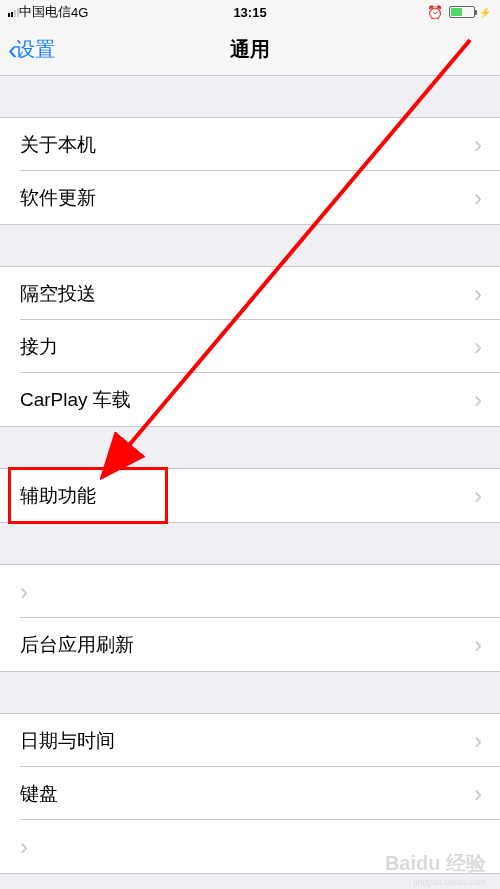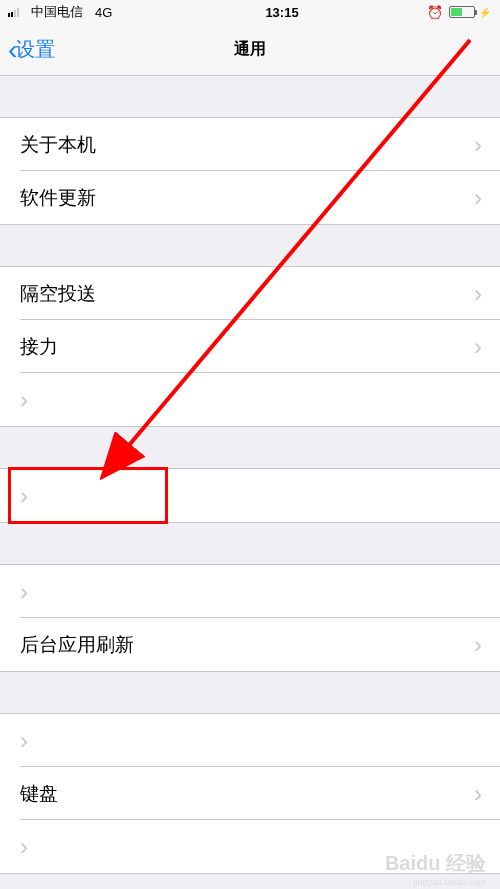--- a/index.html
+++ b/index.html
@@ -21,21 +21,21 @@
       display: flex;
       align-items: center;
       justify-content: space-between;
       padding: 0 8px;
       font-size: 13px;
       color: #000;
     }
     .status-left {
       display: flex;
       align-items: center;
-      gap: 12px;
+      gap: 0;
     }
     .signal-bars {
       display: flex;
       align-items: flex-end;
       gap: 1px;
       height: 10px;
     }
     .signal-bars span {
       width: 2px;
       background: #ccc;
@@ -43,21 +43,20 @@
     }
     .signal-bars span:nth-child(1) { height: 4px; background: #000; }
     .signal-bars span:nth-child(2) { height: 5px; background: #000; }
     .signal-bars span:nth-child(3) { height: 7px; background: #ccc; }
     .signal-bars span:nth-child(4) { height: 9px; background: #ccc; }
     .status-center {
       position: absolute;
       left: 50%;
       transform: translateX(-50%);
       font-weight: 600;
-      margin-left: 32px;
     }
     .status-right {
       display: flex;
       align-items: center;
       gap: 5px;
     }
     .battery {
       width: 26px;
       height: 12px;
       border: 1px solid #666;
@@ -102,21 +101,21 @@
     .back-chevron {
       font-size: 28px;
       line-height: 1;
       font-weight: 300;
       margin-right: -2px;
     }
     .nav-title {
       position: absolute;
       left: 50%;
       transform: translateX(-50%);
-      font-size: 16px;
+      font-size: 20px;
       font-weight: 600;
       color: #000;
     }
     .list-group {
       background: #fff;
       border-top: 1px solid #c8c7cc;
       border-bottom: 1px solid #c8c7cc;
     }
     .list-group.first { margin-top: 41px; }
     .list-group.spaced { margin-top: 41px; }
@@ -235,42 +234,45 @@
 <div class="list-group spaced">
   <div class="list-item">
     <span class="list-label">隔空投送</span>
     <span class="chevron">›</span>
   </div>
   <div class="list-item">
     <span class="list-label">接力</span>
     <span class="chevron">›</span>
   </div>
   <div class="list-item">
+    <span class="list-label">CarPlay 车载</span>
     <span class="chevron">›</span>
   </div>
 </div>
 
 <div class="list-group spaced highlight-box">
   <div class="list-item">
+    <span class="list-label">辅助功能</span>
     <span class="chevron">›</span>
   </div>
 </div>
 
 <div class="list-group spaced">
   <div class="list-item">
     <span class="chevron">›</span>
   </div>
   <div class="list-item">
     <span class="list-label">后台应用刷新</span>
     <span class="chevron">›</span>
   </div>
 </div>
 
 <div class="list-group spaced">
   <div class="list-item">
+    <span class="list-label">日期与时间</span>
     <span class="chevron">›</span>
   </div>
   <div class="list-item">
     <span class="list-label">键盘</span>
     <span class="chevron">›</span>
   </div>
   <div class="list-item">
     <span class="chevron">›</span>
   </div>
 </div>

